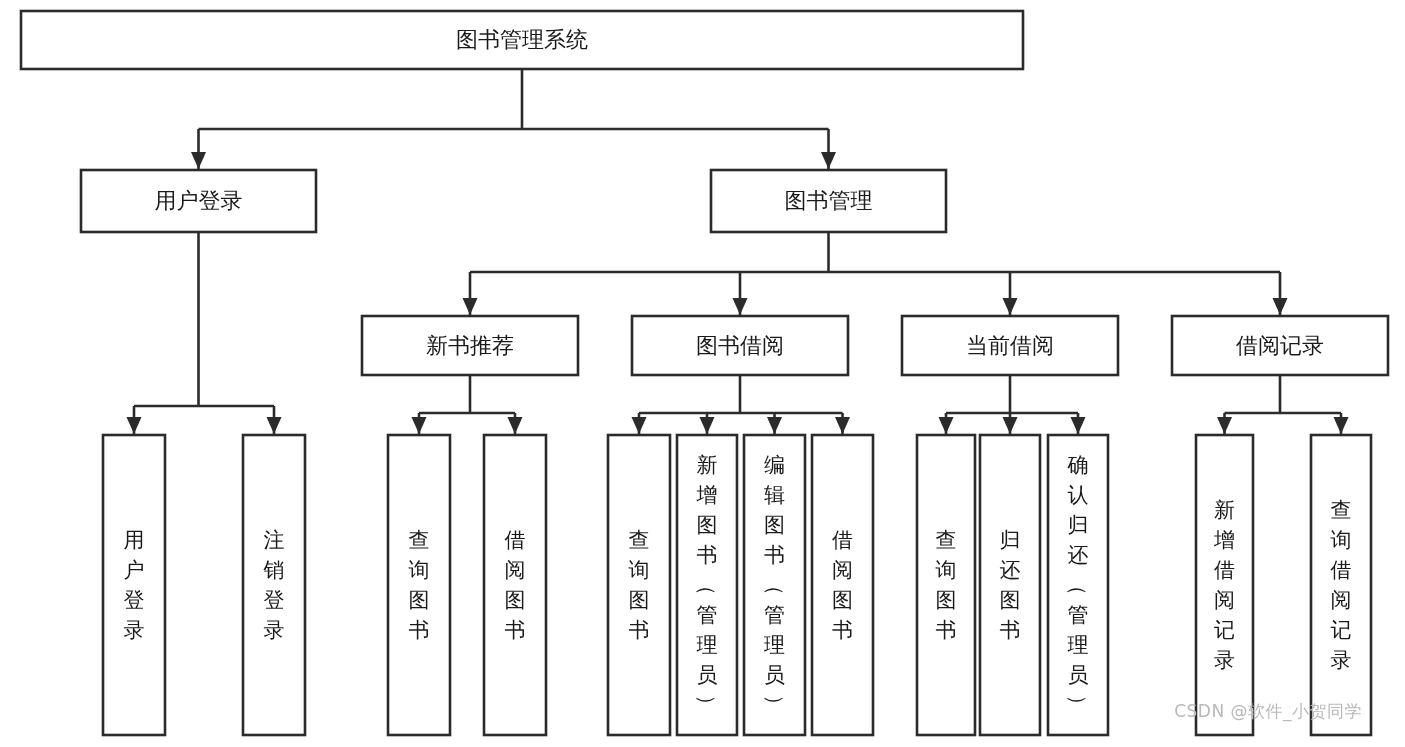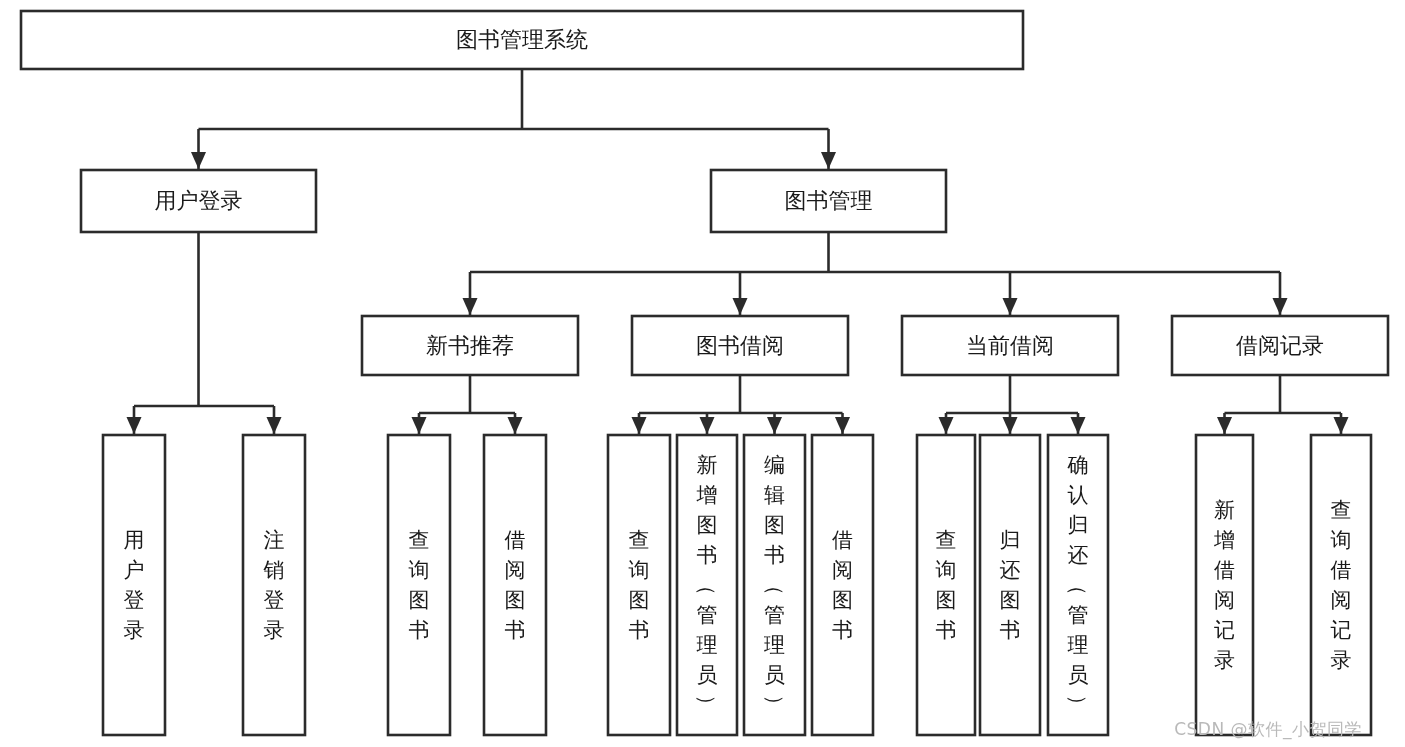--- a/index.html
+++ b/index.html
@@ -49,21 +49,21 @@
     dominant-baseline: middle;
   }
   .node-label-v {
     font-family: "DejaVu Sans", "Liberation Sans", sans-serif;
     fill: #1a1a1a;
     text-anchor: middle;
   }
   .watermark-text {
     position: absolute;
     right: 10px;
-    bottom: 6px;
+    bottom: 24px;
     font-family: "DejaVu Sans", "Liberation Sans", sans-serif;
     font-size: 17px;
     color: #b9b9b9;
     letter-spacing: 0.5px;
     white-space: nowrap;
     user-select: none;
     text-align: right;
   }
 </style>
 </head>

